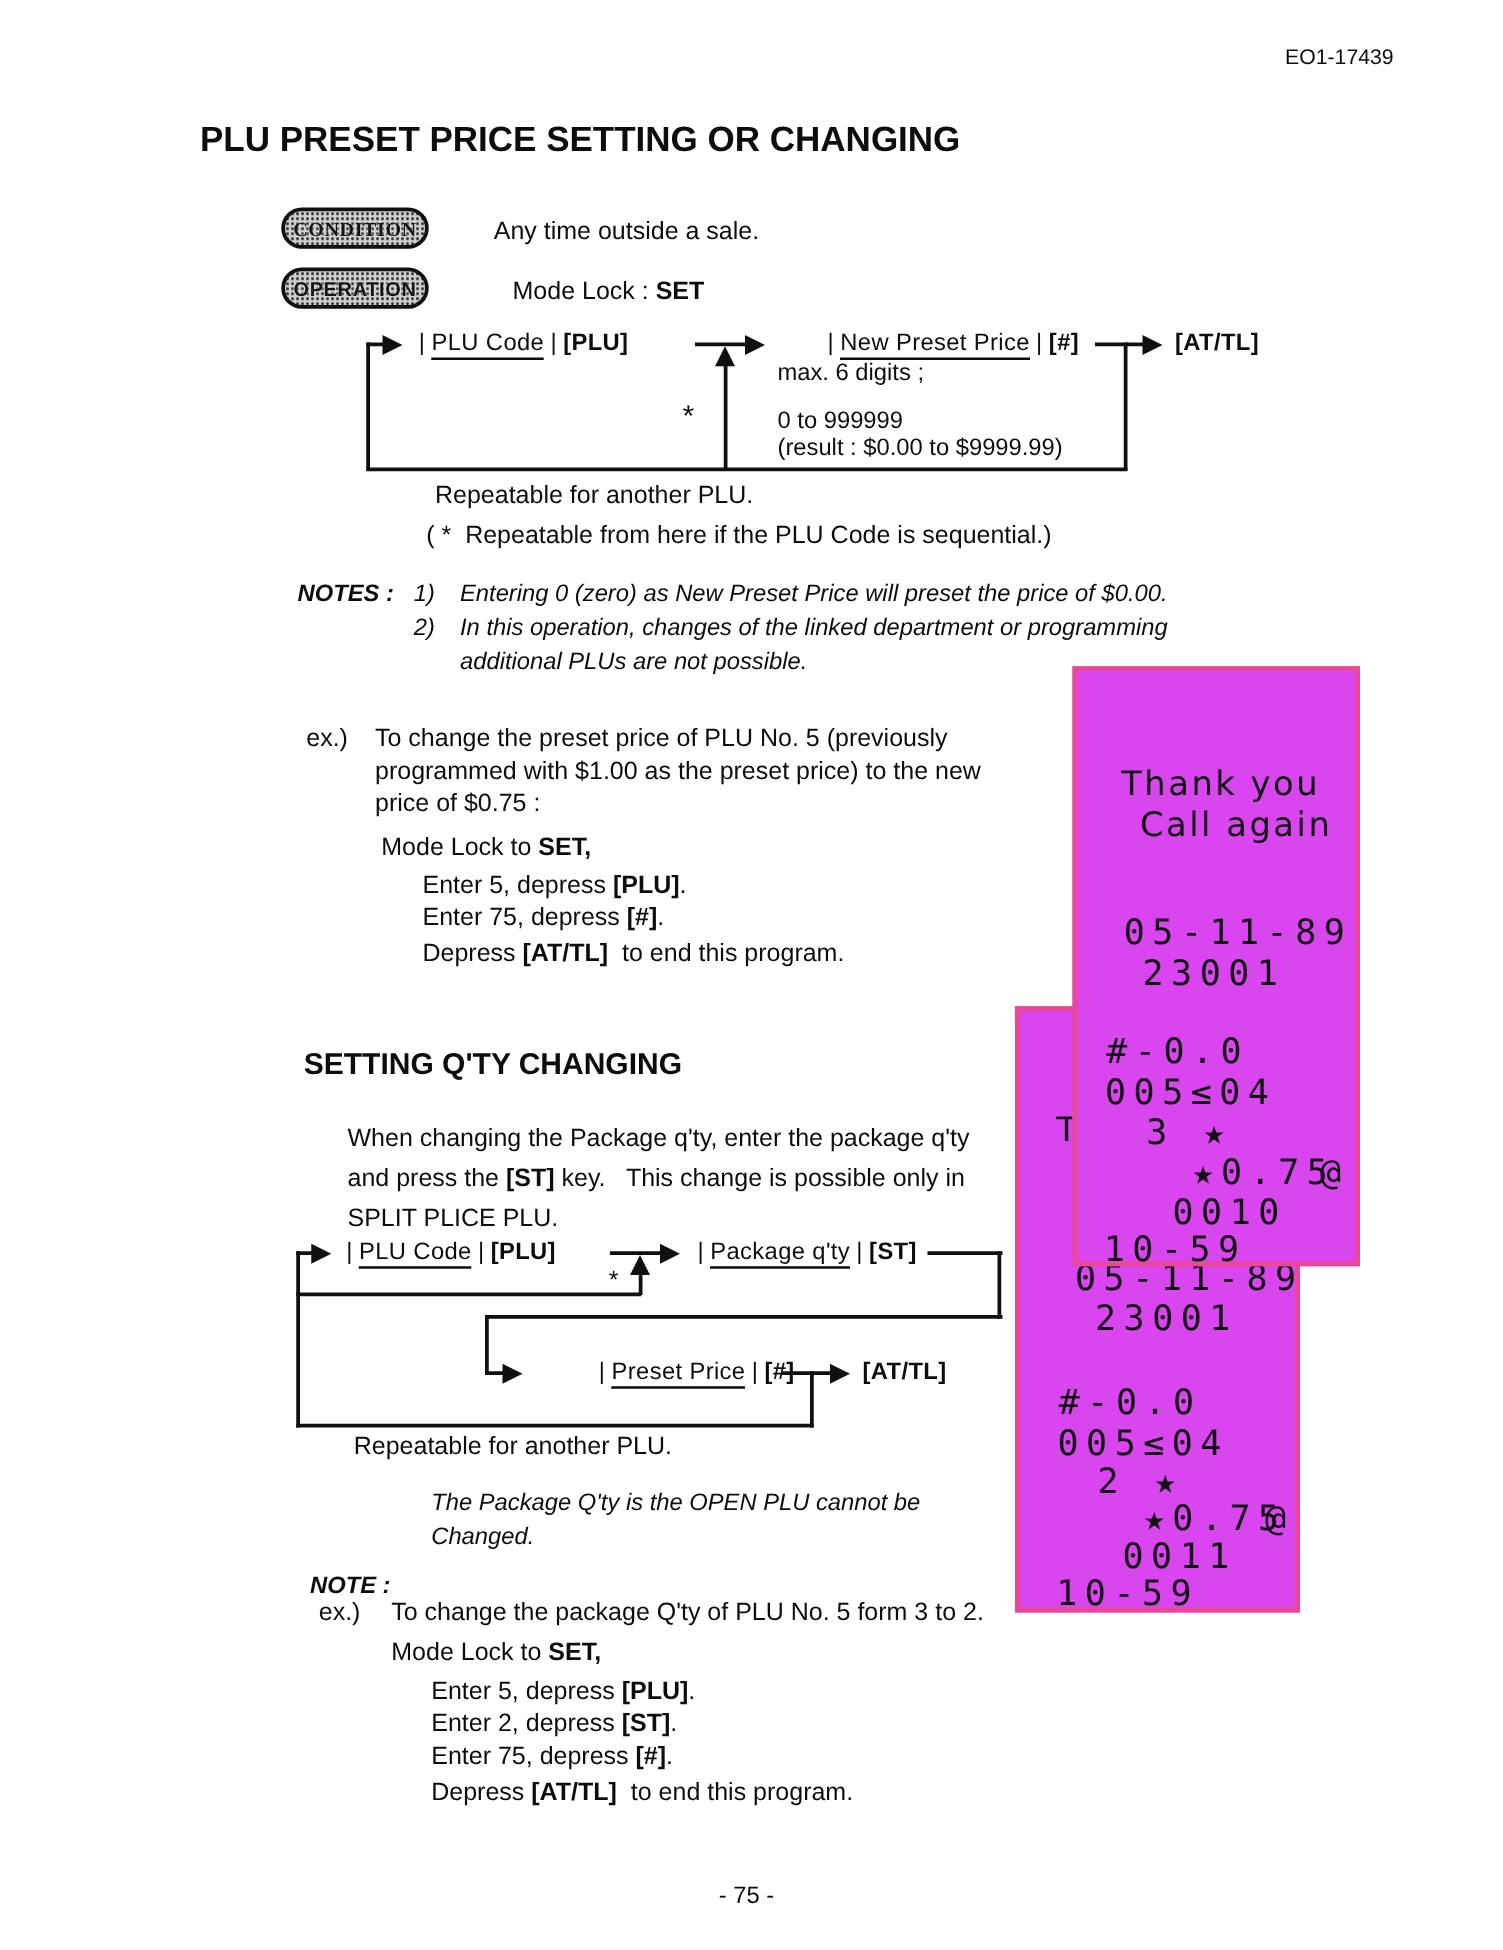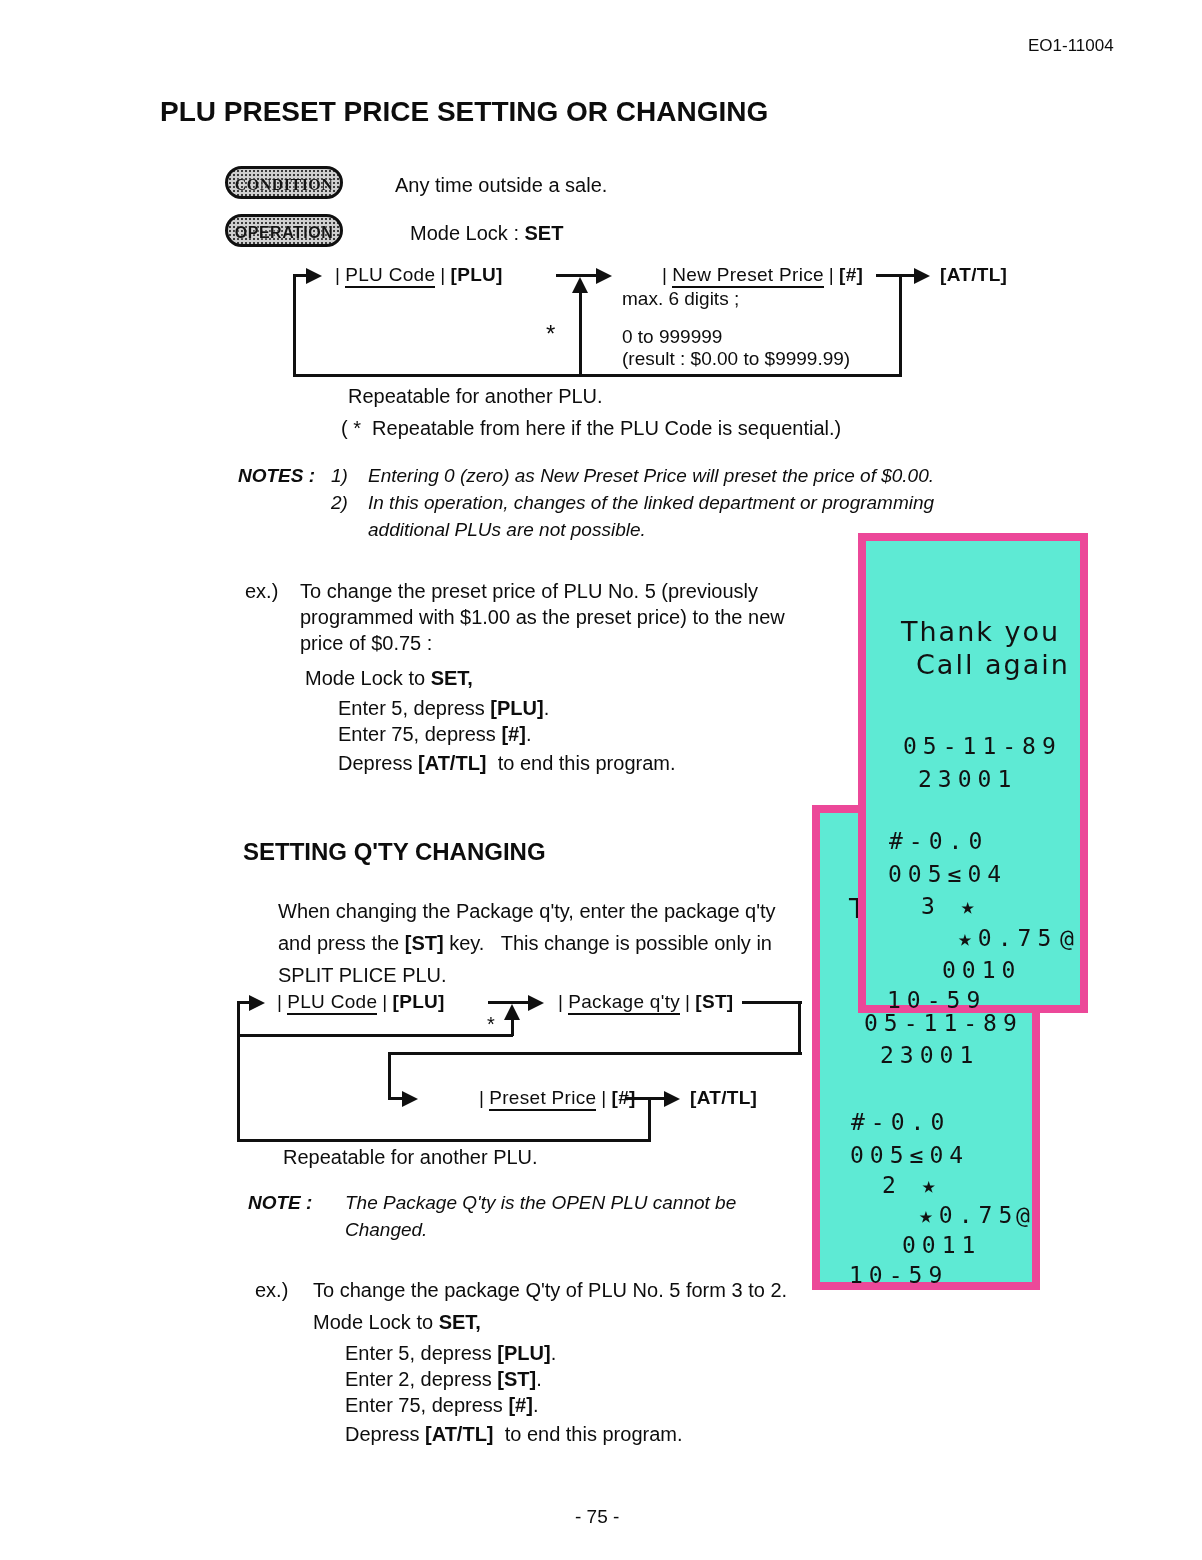--- a/index.html
+++ b/index.html
@@ -23,28 +23,28 @@
   .aru{position:absolute;width:0;height:0;border-left:8px solid transparent;border-right:8px solid transparent;border-bottom:16px solid #101010;}
   .badge{
     position:absolute;width:118px;height:33px;border:3px solid #101010;border-radius:18px;
     background-color:#cfcfcf;
     background-image:radial-gradient(#3a3a3a 1px, rgba(0,0,0,0) 1.3px);
     background-size:4px 4px;
     text-align:center;line-height:31px;font-weight:bold;font-size:16px;letter-spacing:.5px;
     color:#151515;text-shadow:0 0 2px #e8e8e8;
     box-sizing:border-box;
   }
-  .receipt{position:absolute;background:#5eead4;border:8px solid #ec4899;box-sizing:border-box;}
-  .rmono{position:absolute;font-family:"DejaVu Sans Mono","DejaVu Sans",monospace;font-size:23px;letter-spacing:6px;white-space:pre;color:#111;}
+  .receipt{position:absolute;background:#d946ef;border:4px solid #ec4899;box-sizing:border-box;}
+  .rmono{position:absolute;font-family:"DejaVu Sans Mono","DejaVu Sans",monospace;font-size:28px;letter-spacing:6px;white-space:pre;color:#111;}
   .rhead{position:absolute;font-family:"DejaVu Sans","Liberation Sans",sans-serif;font-size:27px;letter-spacing:2px;white-space:pre;color:#111;}
 </style>
 </head>
 <body>
 
-<div class="abs" style="left:1028px;top:36px;font-size:17px;">EO1-11004</div>
+<div class="abs" style="left:1028px;top:36px;font-size:17px;">EO1-17439</div>
 <div class="abs b" style="left:160px;top:96px;font-size:28px;">PLU PRESET PRICE SETTING OR CHANGING</div>
 
 <div class="badge" style="left:225px;top:166px;font-family:Liberation Serif, serif;">CONDITION</div>
 <div class="abs t20" style="left:395px;top:174px;">Any time outside a sale.</div>
 <div class="badge" style="left:225px;top:214px;">OPERATION</div>
 <div class="abs t20" style="left:410px;top:222px;"><span>Mode Lock : </span><span class="b">SET</span></div>
 
 <div class="vline" style="left:293px;top:274px;height:102px;"></div>
 <div class="hline" style="left:293px;top:274px;width:18px;"></div>
 <div class="ar" style="left:306px;top:268px;"></div>
@@ -105,21 +105,21 @@
 <div class="hline" style="left:388px;top:1097px;width:20px;"></div>
 <div class="ar" style="left:402px;top:1091px;"></div>
 <div class="abs node" style="left:428px;top:1087px;margin-left:46px;"><span class="bar">|</span><span class="u">Preset Price</span><span class="bar">|</span><span class="b">[#]</span></div>
 <div class="hline" style="left:626px;top:1097px;width:44px;"></div>
 <div class="ar" style="left:664px;top:1091px;"></div>
 <div class="abs node b" style="left:690px;top:1087px;">[AT/TL]</div>
 <div class="vline" style="left:648px;top:1097px;height:45px;"></div>
 <div class="hline" style="left:237px;top:1139px;width:414px;"></div>
 <div class="abs t20" style="left:283px;top:1146px;">Repeatable for another PLU.</div>
 
-<div class="abs t19 b it" style="left:248px;top:1192px;">NOTE :</div>
+<div class="abs t19 b it" style="left:248px;top:1258px;">NOTE :</div>
 <div class="abs t19 it" style="left:345px;top:1192px;">The Package Q'ty is the OPEN PLU cannot be</div>
 <div class="abs t19 it" style="left:345px;top:1219px;">Changed.</div>
 
 <div class="abs t20" style="left:255px;top:1279px;">ex.)</div>
 <div class="abs t20" style="left:313px;top:1279px;">To change the package Q'ty of PLU No. 5 form 3 to 2.</div>
 <div class="abs t20" style="left:313px;top:1311px;"><span>Mode Lock to </span><span class="b">SET,</span></div>
 <div class="abs t20" style="left:345px;top:1342px;"><span>Enter 5, depress </span><span class="b">[PLU]</span><span>.</span></div>
 <div class="abs t20" style="left:345px;top:1368px;"><span>Enter 2, depress </span><span class="b">[ST]</span><span>.</span></div>
 <div class="abs t20" style="left:345px;top:1394px;"><span>Enter 75, depress </span><span class="b">[#]</span><span>.</span></div>
 <div class="abs t20" style="left:345px;top:1423px;"><span>Depress </span><span class="b">[AT/TL]</span><span>  to end this program.</span></div>

